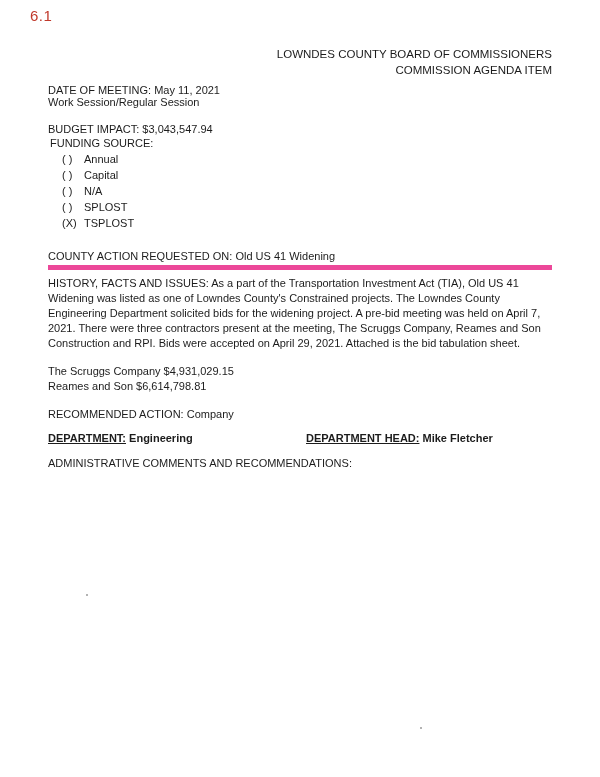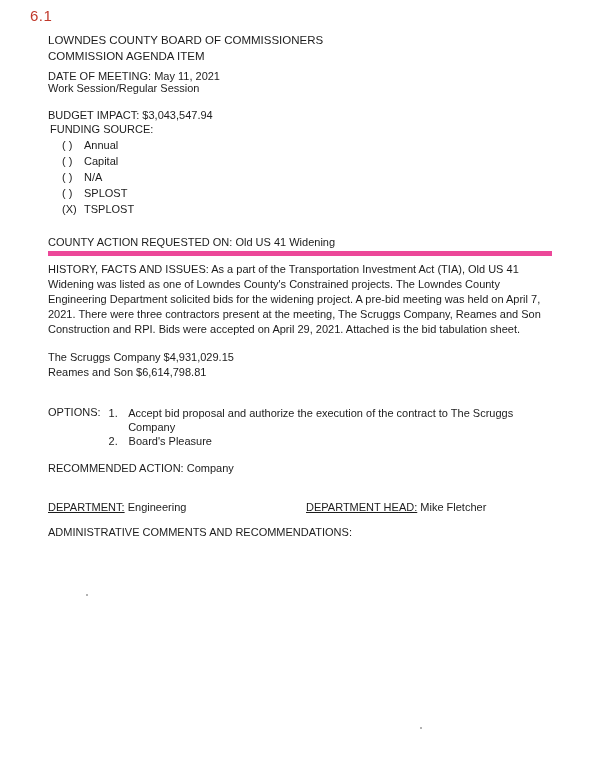--- a/index.html
+++ b/index.html
@@ -21,22 +21,22 @@
   }
   .stamp {
     position: absolute;
     top: 7px;
     left: 30px;
     color: #c0392b;
     font-size: 15px;
     letter-spacing: 0.5px;
   }
   .doc-title {
-    margin-top: 32px;
-    text-align: left;
+    margin-top: 46px;
+    text-align: right;
     font-size: 11.5px;
     line-height: 16px;
   }
   .subject-line { margin-top: 27px; }
   .date-row {
     margin-top: 6px;
     display: flex;
     justify-content: space-between;
     align-items: flex-start;
     flex-direction: column;
@@ -53,21 +53,21 @@
     border-bottom: 5px solid #ec4899;
   }
   .history { margin-top: 6px; line-height: 15px; }
   .bids { margin-top: 13px; line-height: 15px; }
   .options-row { margin-top: 26px; display: flex; }
   .options-row .opt-label { margin-right: 8px; white-space: nowrap; }
   .options-items { display: flex; flex-direction: column; }
   .options-item { display: flex; line-height: 14px; margin-bottom: 0; }
   .options-item .num { width: 16px; margin-right: 4px; }
   .recommended { margin-top: 14px; }
-  .dept-row { margin-top: 27px; display: flex; }
+  .dept-row { margin-top: 12px; display: flex; font-weight: bold; }
   .dept-row .dept-left { width: 258px; }
   .underline { text-decoration: underline; }
   .admin-line { margin-top: 13px; }
   .speck {
     position: absolute;
     width: 2px; height: 2px;
     background: #9a9a9a;
     border-radius: 50%;
   }
   .speck-1 { left: 86px; top: 594px; }
@@ -129,33 +129,20 @@
     <span>Old US 41 Widening</span>
   </div>
 
   <div class="history">HISTORY, FACTS AND ISSUES: As a part of the Transportation Investment Act (TIA), Old US 41 Widening was listed as one of Lowndes County's Constrained projects.  The Lowndes County Engineering Department solicited bids for the widening project.  A pre-bid meeting was held on April 7, 2021.  There were three contractors present at the meeting, The Scruggs Company, Reames and Son Construction and RPI.  Bids were accepted on April 29, 2021.  Attached is the bid tabulation sheet.</div>
 
   <div class="bids">
     <div>The Scruggs Company $4,931,029.15</div>
     <div>Reames and Son $6,614,798.81</div>
   </div>
 
-  <div class="options-row">
-    <span class="opt-label">OPTIONS:</span>
-    <div class="options-items">
-      <div class="options-item">
-        <span class="num">1.</span>
-        <span>Accept bid proposal and authorize the execution of the contract to The Scruggs Company</span>
-      </div>
-      <div class="options-item">
-        <span class="num">2.</span>
-        <span>Board's Pleasure</span>
-      </div>
-    </div>
-  </div>
 
   <div class="recommended">
     <span>RECOMMENDED ACTION:</span>
     <span>Company</span>
   </div>
 
   <div class="dept-row">
     <div class="dept-left">
       <span class="underline">DEPARTMENT:</span>
       <span>Engineering</span>

